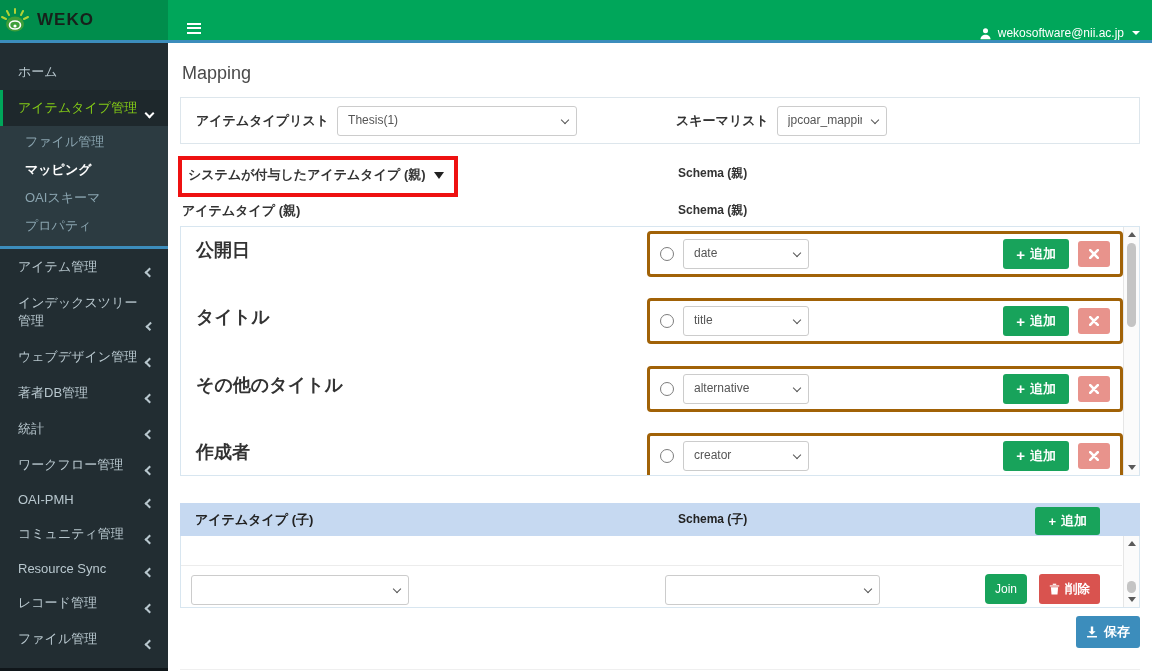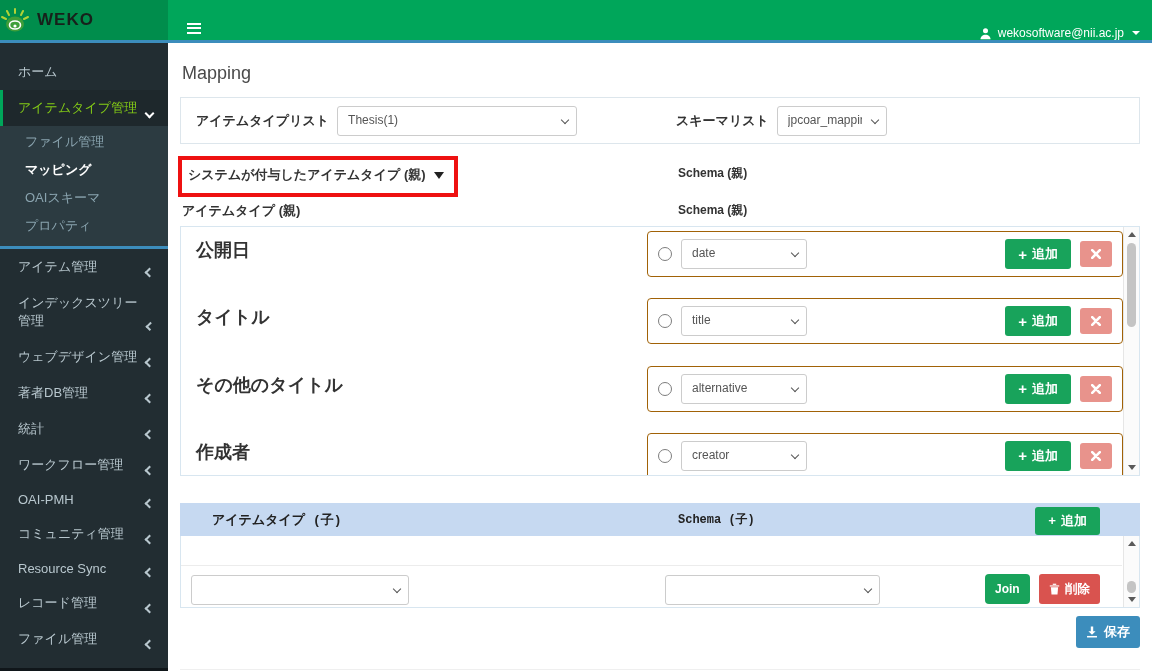--- a/index.html
+++ b/index.html
@@ -47,35 +47,35 @@
   .redbox { display:inline-flex; align-items:center; gap:8px; border:4px solid #ee1111; padding:6px 10px 9px 6px; font-size:13px; font-weight:bold; color:#333; margin-left:-2px; }
   .tri-down { width:0; height:0; border-left:5px solid transparent; border-right:5px solid transparent; border-top:7px solid #222; }
   .schema-hd { font-size:12px; font-weight:bold; color:#333; padding-top:9px; }
   .hdrB { display:grid; grid-template-columns:498px 1fr; margin-top:5px; }
   .hdrB .c1 { font-size:13px; font-weight:bold; color:#333; padding-left:2px; }
   .hdrB .c2 { font-size:12px; font-weight:bold; color:#333; }
 
   .scrollarea { position:relative; margin-top:6px; height:250px; border:1px solid #d8e6f0; overflow:hidden; background:#fff; }
   .map-row { position:absolute; left:0; right:17px; height:47px; }
   .map-label { position:absolute; left:15px; top:7px; font-size:18px; font-weight:bold; color:#333; }
-  .map-box { position:absolute; left:466px; top:0; width:476px; height:46px; border:1px solid #a16207; border-radius:4px; display:flex; align-items:center; padding:0 10px; background:#fff; }
+  .map-box { position:absolute; left:466px; top:0; width:476px; height:46px; border:3px solid #a16207; border-radius:4px; display:flex; align-items:center; padding:0 10px; background:#fff; }
   .radio { width:14px; height:14px; border:1px solid #7d7d7d; border-radius:50%; background:#fff; margin-right:9px; flex:none; cursor:pointer; }
   .selwrap.sm { width:126px; }
-  .btn { border:none; border-radius:3px; color:#fff; cursor:pointer; display:inline-flex; align-items:center; justify-content:center; font-family:inherit;font-weight:bold; }
+  .btn { border:none; border-radius:3px; color:#fff; cursor:pointer; display:inline-flex; align-items:center; justify-content:center; font-family:inherit; }
   .btn-add { background:#18a35b; font-size:13px; font-weight:bold; padding:6px 13px; gap:5px; margin-left:auto; }
   .btn-add .plus { font-size:15px; font-weight:bold; line-height:11px; }
   .btn-x { background:#e8938c; padding:8px 11px; margin-left:9px; }
 
   .vscroll { position:absolute; top:0; right:0; bottom:0; width:16px; border-left:1px solid #e6e6e6; background:#fbfbfb; }
   .arr-up { position:absolute; top:5px; left:4px; width:0; height:0; border-left:4px solid transparent; border-right:4px solid transparent; border-bottom:5px solid #5a5a5a; }
   .arr-dn { position:absolute; bottom:5px; left:4px; width:0; height:0; border-left:4px solid transparent; border-right:4px solid transparent; border-top:5px solid #5a5a5a; }
   .vthumb { position:absolute; top:16px; left:3px; width:9px; border-radius:5px; background:#c4c4c4; }
 
   .childsec { margin-top:27px; }
-  .childbar { position:relative; height:33px; background:#c6d9f1; display:flex; align-items:center; padding-left:32px;font-family:Liberation Mono, monospace; }
+  .childbar { position:relative; height:33px; background:#c6d9f1; display:flex; align-items:center; padding-left:15px; }
   .childbar .c1 { font-size:13px; font-weight:bold; color:#222; }
   .childbar .c2 { position:absolute; left:498px; font-size:12px; font-weight:bold; color:#222; }
   .btn-add2 { position:absolute; right:40px; top:4px; background:#18a35b; font-size:13px; font-weight:bold; padding:5px 13px; gap:5px; }
   .childbody { position:relative; height:72px; border:1px solid #d8e6f0; border-top:none; }
   .childsep { position:absolute; top:29px; left:0; right:17px; border-top:1px solid #ececec; }
   .sel-child1 { position:absolute; left:10px; top:39px; width:218px; }
   .sel-child2 { position:absolute; left:484px; top:39px; width:215px; }
   .btn-join { position:absolute; left:804px; top:38px; height:30px; background:#18a35b; font-size:12px; padding:0 10px; border-radius:4px; }
   .btn-del { position:absolute; left:858px; top:38px; height:30px; background:#d9534f; font-size:12.5px; font-weight:bold; padding:0 10px; gap:5px; border-radius:3px; }
   .vscroll2 { position:absolute; top:0; right:0; bottom:0; width:16px; border-left:1px solid #e6e6e6; background:#fbfbfb; }

